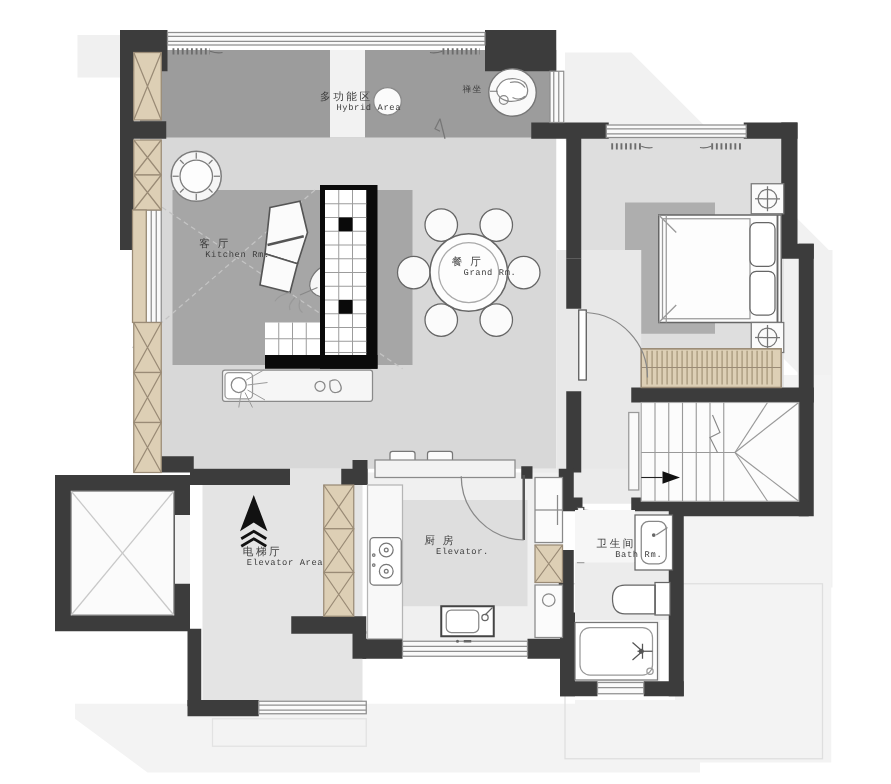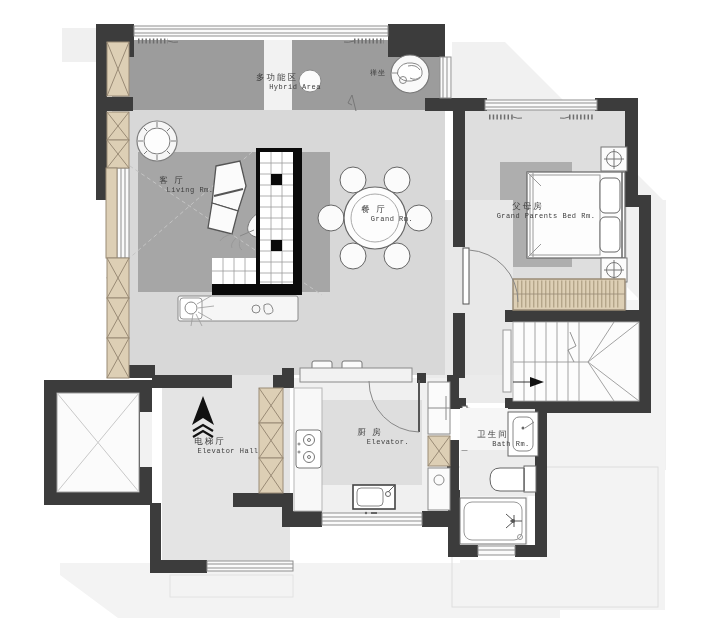--- a/index.html
+++ b/index.html
@@ -402,37 +402,33 @@
 
 </svg>
 
   <div class="lbl" style="left:277px;top:82px">
     <span class="zh">多功能区</span>
     <span class="en">Hybrid Area</span>
   </div>
   <div class="lbl small" style="left:378px;top:73px">
     <span class="zh">禅坐</span>
   </div>
-  <div class="lbl" style="left:172px;top:185px">
+  <div class="lbl" style="left:172px;top:199px">
     <span class="zh">客 厅</span>
-    <span class="en">Living Rm.</span>
+    <span class="en">Kitchen Rm.</span>
   </div>
   <div class="lbl" style="left:374px;top:214px">
     <span class="zh">餐 厅</span>
     <span class="en">Grand Rm.</span>
   </div>
-  <div class="lbl" style="left:528px;top:211px">
-    <span class="zh">父母房</span>
-    <span class="en">Grand Parents Bed Rm.</span>
-  </div>
   <div class="lbl" style="left:210px;top:446px">
     <span class="zh">电梯厅</span>
-    <span class="en">Elevator Hall</span>
-  </div>
-  <div class="lbl" style="left:370px;top:437px">
+    <span class="en">Elevator Area</span>
+  </div>
+  <div class="lbl" style="left:352px;top:437px">
     <span class="zh">厨 房</span>
     <span class="en">Elevator.</span>
   </div>
   <div class="lbl" style="left:493px;top:439px">
     <span class="zh">卫生间</span>
     <span class="en">Bath Rm.</span>
   </div>
 </div>
 
 </body></html>

